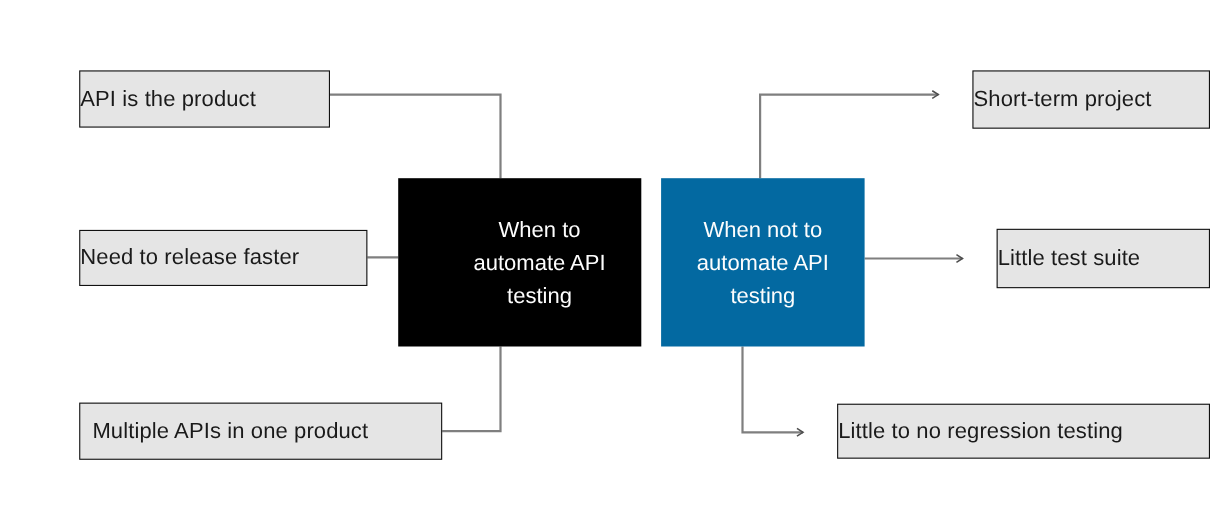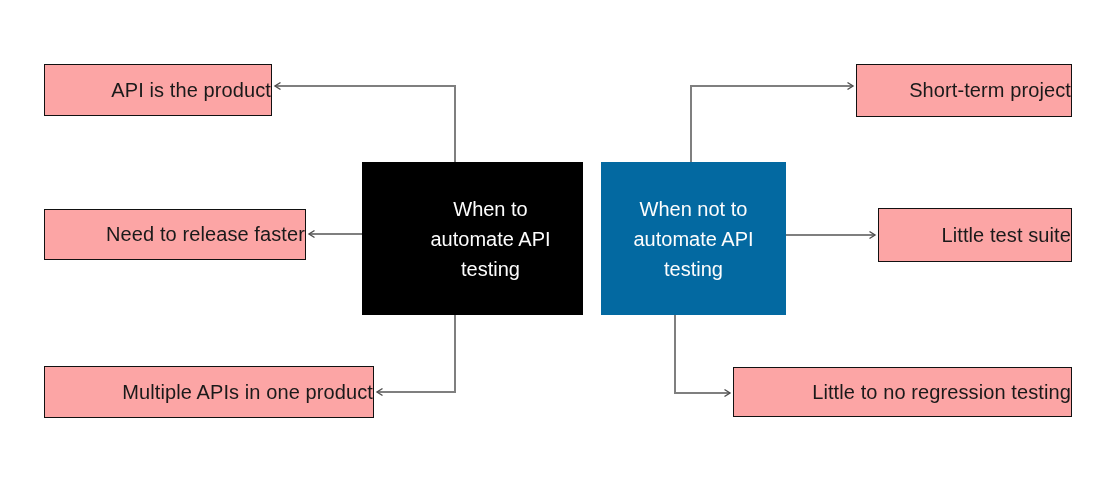--- a/index.html
+++ b/index.html
@@ -12,30 +12,31 @@
     overflow: hidden;
   }
   .connectors {
     position: absolute;
     left: 0; top: 0;
     width: 1120px; height: 483px;
     pointer-events: none;
   }
   .leaf {
     position: absolute;
-    background: #fca5a5;
+    background: #e5e5e5;
     border: 1.5px solid #111111;
     box-sizing: border-box;
     display: flex;
     align-items: center;
-    justify-content: flex-end;
+    justify-content: flex-start;
     font-size: 20px;
     color: #1a1a1a;
     letter-spacing: 0.1px;
     white-space: nowrap;
+    margin-left: 28px;
   }
   .hub {
     position: absolute;
     width: 185px;
     height: 153px;
     display: flex;
     align-items: center;
     justify-content: center;
     text-align: center;
     color: #fdfdfd;
@@ -44,21 +45,21 @@
     white-space: pre-line;
   }
   .hub-red   { background: #000000; padding-left: 36px; }
   .hub-black { background: #0369a1; }
 
   #n-api     { left: 44px;  top: 64px;  width: 228px; height: 52px; }
   #n-release { left: 44px;  top: 209px; width: 262px; height: 51px; }
   #n-multi   { left: 44px;  top: 366px; width: 330px; height: 52px; padding-left: 11px; }
   #n-short   { left: 856px; top: 64px;  width: 216px; height: 53px; }
   #n-small   { left: 878px; top: 208px; width: 194px; height: 54px; }
-  #n-regr    { left: 733px; top: 367px; width: 339px; height: 50px; padding-left: 11px; }
+  #n-regr    { left: 733px; top: 367px; width: 339px; height: 50px; }
   #hub-left  { left: 362px; top: 162px; }
   #hub-right { left: 601px; top: 162px; }
 </style>
 </head>
 <body>
 
 <div class="canvas">
 
   <svg class="connectors" viewBox="0 0 1120 483" xmlns="http://www.w3.org/2000/svg">
     <defs>

